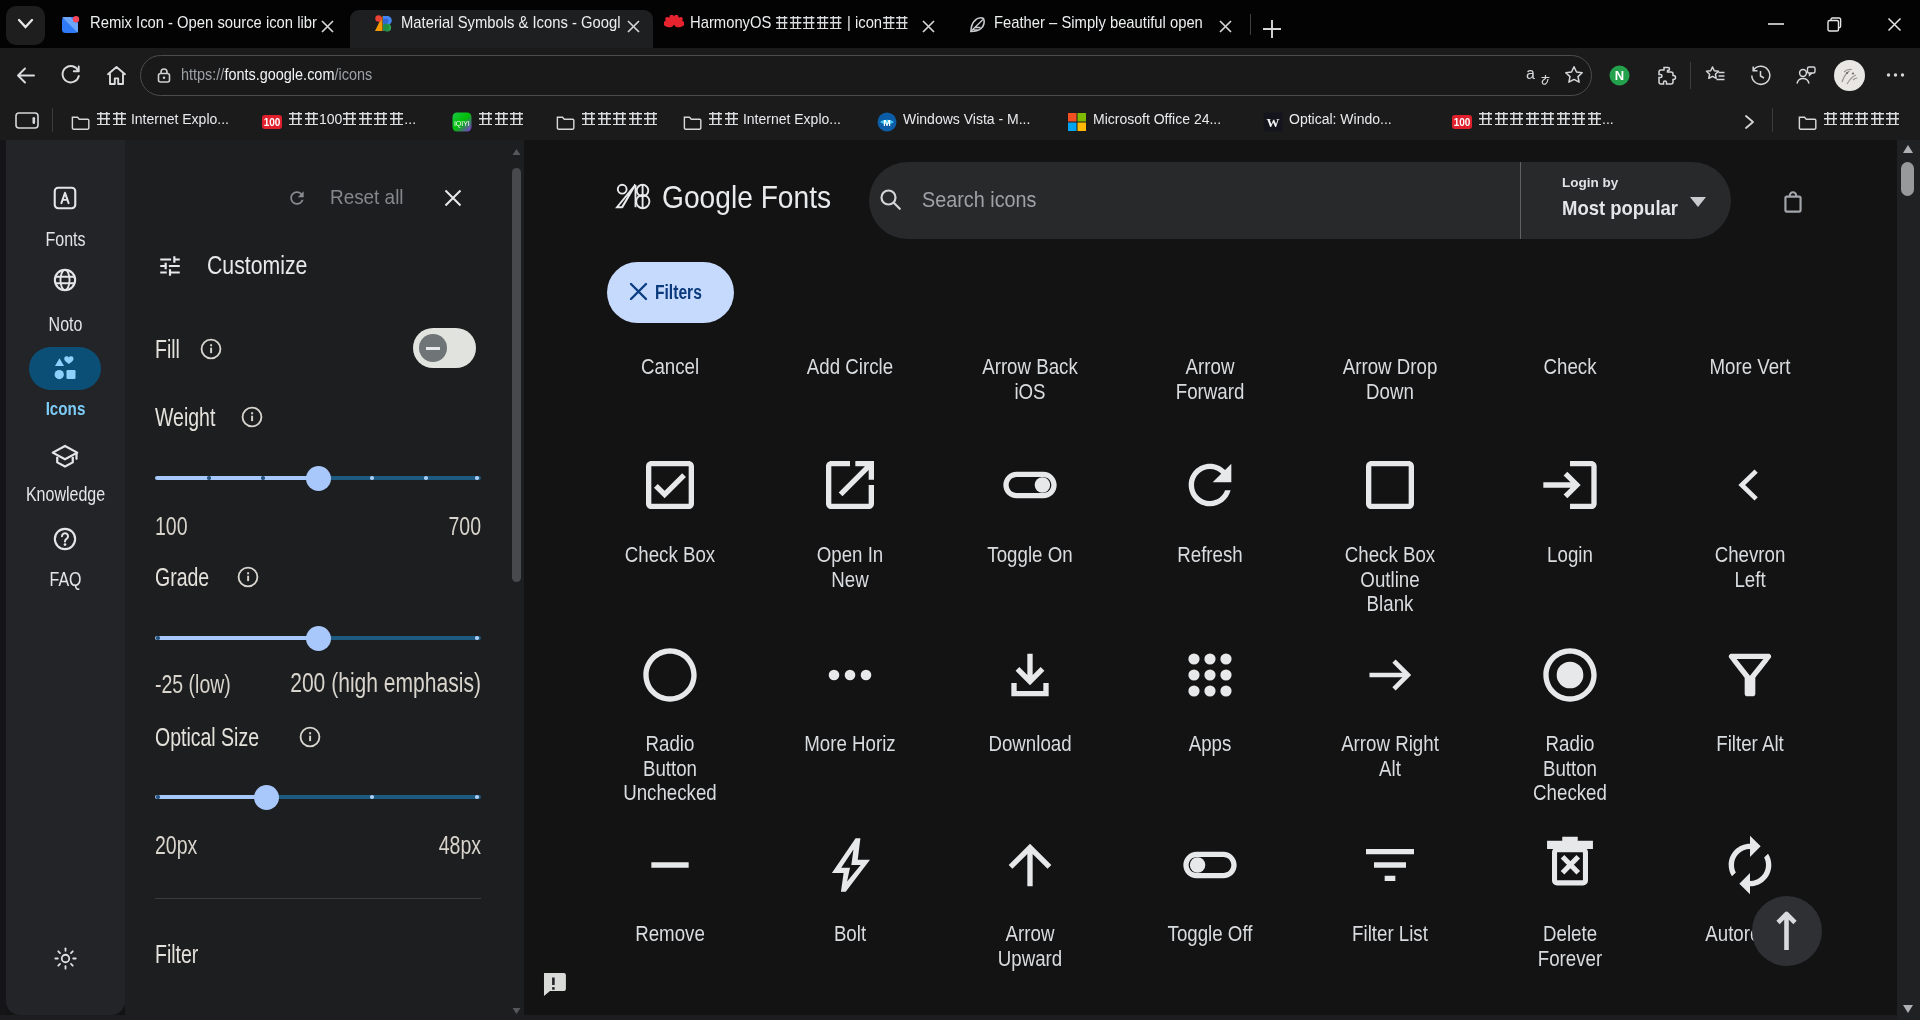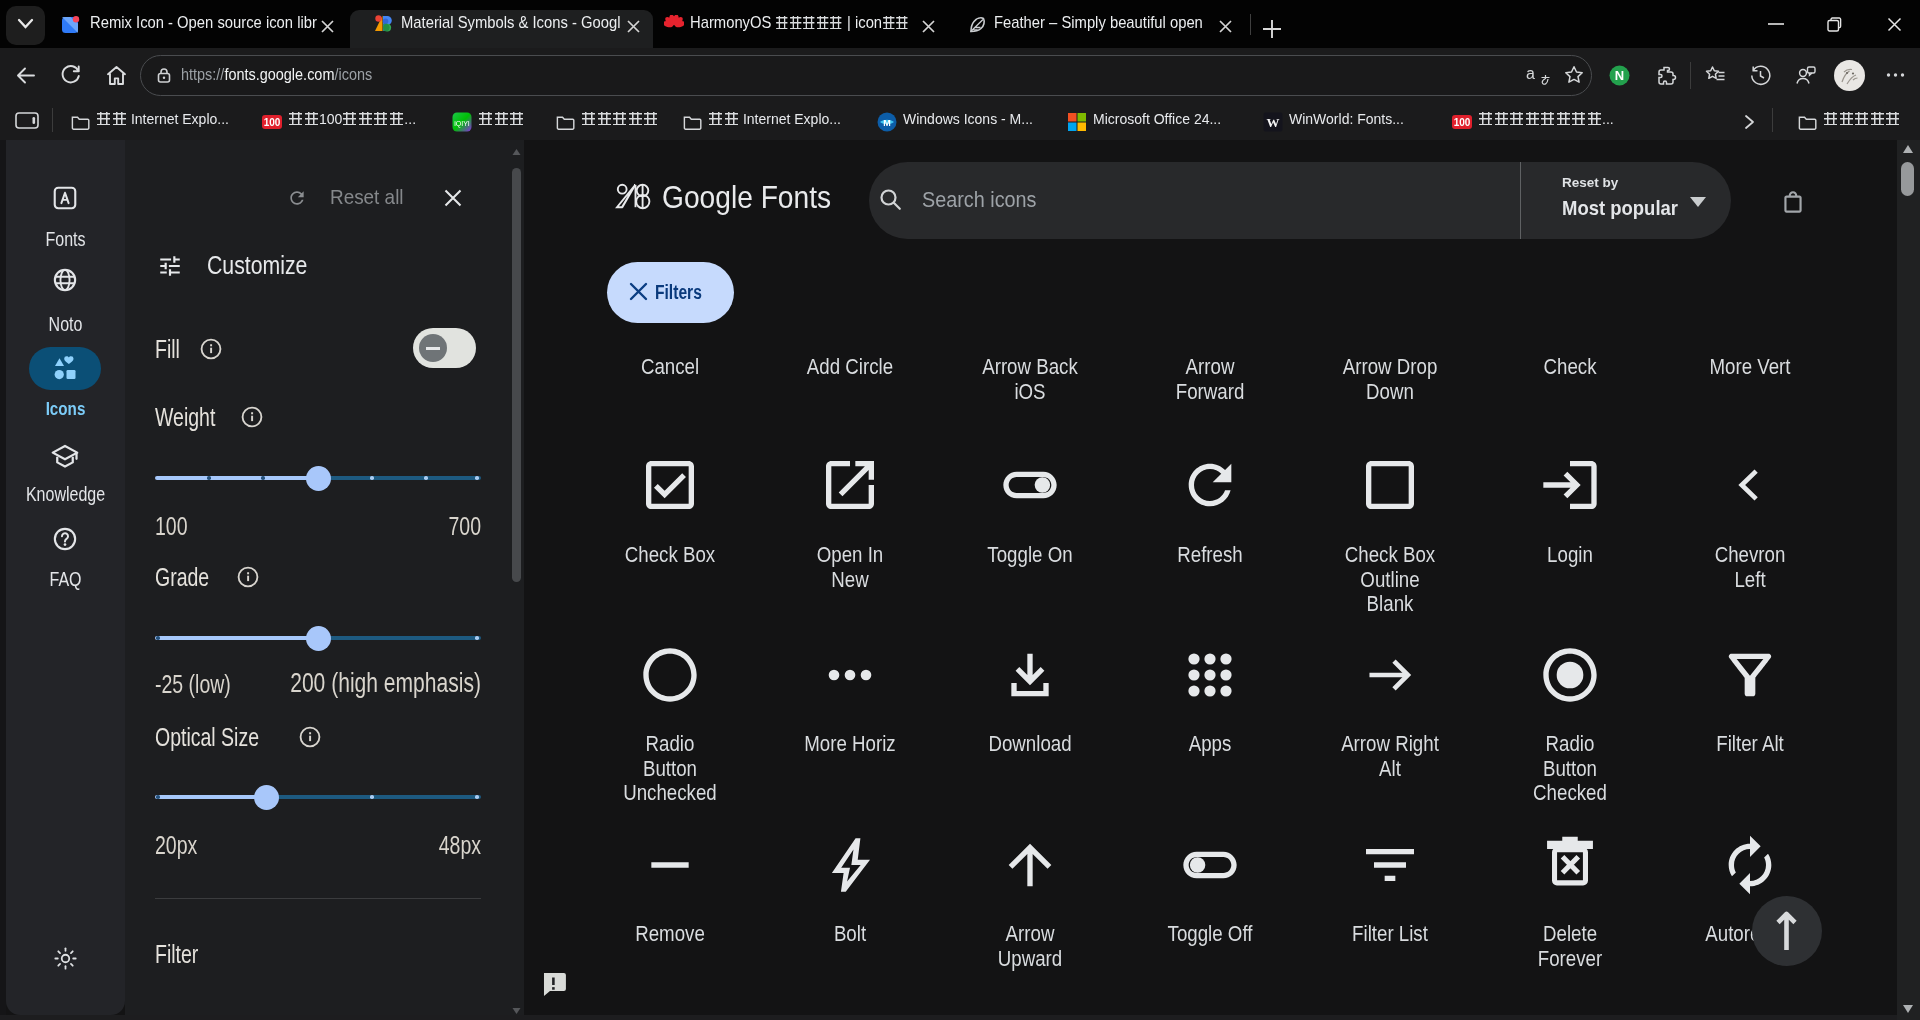--- a/index.html
+++ b/index.html
@@ -184,33 +184,33 @@
 <div class="bm" style="left:581px"><span class="cjk"></span><span class="cjk"></span><span class="cjk"></span><span class="cjk"></span><span class="cjk"></span></div>
 <svg class="abs" style="left:682px;top:112px" width="21" height="21" viewBox="0 0 22 22">
       <path d="M2.5 5.5h5.4l1.8 2h8.8a1.2 1.2 0 0 1 1.2 1.2v8.1a1.2 1.2 0 0 1-1.2 1.2H3.7a1.2 1.2 0 0 1-1.2-1.2z" fill="none" stroke="#d5d7d9" stroke-width="1.5"></path>
     </svg>
 <div class="bm" style="left:708px"><span class="cjk"></span><span class="cjk"></span> Internet Explo...</div>
 <svg class="abs" style="left:877px;top:112px" width="20" height="20" viewBox="0 0 20 20">
       <circle cx="10" cy="10" r="9.5" fill="#0c5da8"></circle>
       <path d="M3 10c4-3 10-3 14 0-4 3-10 3-14 0z" fill="#3ec6f2"></path>
       <text x="10" y="14" font-size="9" font-weight="bold" fill="#fff" text-anchor="middle" font-family="Liberation Sans">M</text>
     </svg>
-<div class="bm" style="left:903px">Windows Icons - M...</div>
+<div class="bm" style="left:903px">Windows Vista - M...</div>
 <svg class="abs" style="left:1067px;top:112px" width="20" height="20" viewBox="0 0 20 20">
       <rect x="1" y="1" width="8.5" height="8.5" fill="#f25022"></rect>
       <rect x="10.5" y="1" width="8.5" height="8.5" fill="#7fba00"></rect>
       <rect x="1" y="10.5" width="8.5" height="8.5" fill="#00a4ef"></rect>
       <rect x="10.5" y="10.5" width="8.5" height="8.5" fill="#ffb900"></rect>
     </svg>
 <div class="bm" style="left:1093px">Microsoft Office 24...</div>
 <svg class="abs" style="left:1263px;top:112px" width="20" height="20" viewBox="0 0 20 20">
       <rect x="0.5" y="0.5" width="19" height="19" rx="2" fill="#14141c"></rect>
       <text x="10" y="15" font-size="13" font-weight="bold" fill="#f5f5f5" text-anchor="middle" font-family="Liberation Serif">W</text>
     </svg>
-<div class="bm" style="left:1289px">WinWorld: Fonts...</div>
+<div class="bm" style="left:1289px">Optical: Windo...</div>
 <svg class="abs" style="left:1452px;top:112px" width="20" height="20" viewBox="0 0 20 20">
       <rect x="0" y="3" width="20" height="14" rx="3" fill="#e0202c"></rect>
       <text x="10" y="14" font-size="10" font-weight="bold" fill="#fff" text-anchor="middle" font-family="Liberation Sans">100</text>
     </svg>
 <div class="bm" style="left:1478px"><span class="cjk"></span><span class="cjk"></span><span class="cjk"></span><span class="cjk"></span><span class="cjk"></span><span class="cjk"></span><span class="cjk"></span><span class="cjk"></span>...</div>
 <svg class="abs" style="left:1742px;top:113px" width="14" height="18" viewBox="0 0 14 18">
       <path d="M4 3l7 6-7 6" fill="none" stroke="#d5d7d9" stroke-width="1.8" stroke-linecap="round" stroke-linejoin="round"></path>
     </svg>
 <div class="abs" style="left:1772px;top:108px;width:1px;height:24px;background:#3c3c3c"></div>
 <svg class="abs" style="left:1797px;top:112px" width="21" height="21" viewBox="0 0 22 22">
@@ -353,21 +353,21 @@
 </g>
     </svg>
 <div class="abs" style="left:662px;top:179px;font-size:32px;color:#e9eaec;transform:scaleX(.88);transform-origin:0 50%">Google Fonts</div>
 <div class="abs" style="left:869px;top:162px;width:862px;height:77px;border-radius:38.5px;background:#28292b"></div>
 <div class="abs" style="left:1520px;top:162px;width:1px;height:77px;background:#5f6163"></div>
 <svg class="abs" style="left:878px;top:187px" width="26" height="26" viewBox="0 0 26 26">
       <circle cx="10.5" cy="10.5" r="7" fill="none" stroke="#d2d4d6" stroke-width="2.2"></circle>
       <path d="M15.8 15.8l6 6" stroke="#d2d4d6" stroke-width="2.2" stroke-linecap="round"></path>
     </svg>
 <div class="abs" style="left:922px;top:187px;font-size:22px;color:#9da2a7;transform:scaleX(.9);transform-origin:0 50%">Search icons</div>
-<div class="abs" style="left:1562px;top:175px;font-size:13.5px;color:#dfe2e5;font-weight:bold">Reset by</div>
+<div class="abs" style="left:1562px;top:175px;font-size:13.5px;color:#dfe2e5;font-weight:bold">Login by</div>
 <div class="abs" style="left:1562px;top:196px;font-size:21px;color:#e3e5e8;font-weight:bold;transform:scaleX(.88);transform-origin:0 50%">Most popular</div>
 <svg class="abs" style="left:1690px;top:197px" width="16" height="10" viewBox="0 0 16 10">
       <path d="M0 0h16L8 10z" fill="#c9ccce"></path>
     </svg>
 <svg class="abs" style="left:1780px;top:189px" width="26" height="27" viewBox="0 0 24 25">
       <path d="M18 6h-2c0-2.21-1.79-4-4-4S8 3.79 8 6H6c-1.1 0-2 .9-2 2v12c0 1.1.9 2 2 2h12c1.1 0 2-.9 2-2V8c0-1.1-.9-2-2-2zm-6-2c1.1 0 2 .9 2 2h-4c0-1.1.9-2 2-2zm6 16H6V8h12v12z" fill="#a2a6aa"></path>
     </svg>
 <div class="abs" style="left:607px;top:262px;width:127px;height:61px;border-radius:30.5px;background:#c6dafd"></div>
 <svg class="abs" style="left:629px;top:282px" width="19" height="19" viewBox="0 0 19 19">
       <path d="M2 2l15 15m0-15L2 17" stroke="#0b3e83" stroke-width="2.4" stroke-linecap="round"></path>

